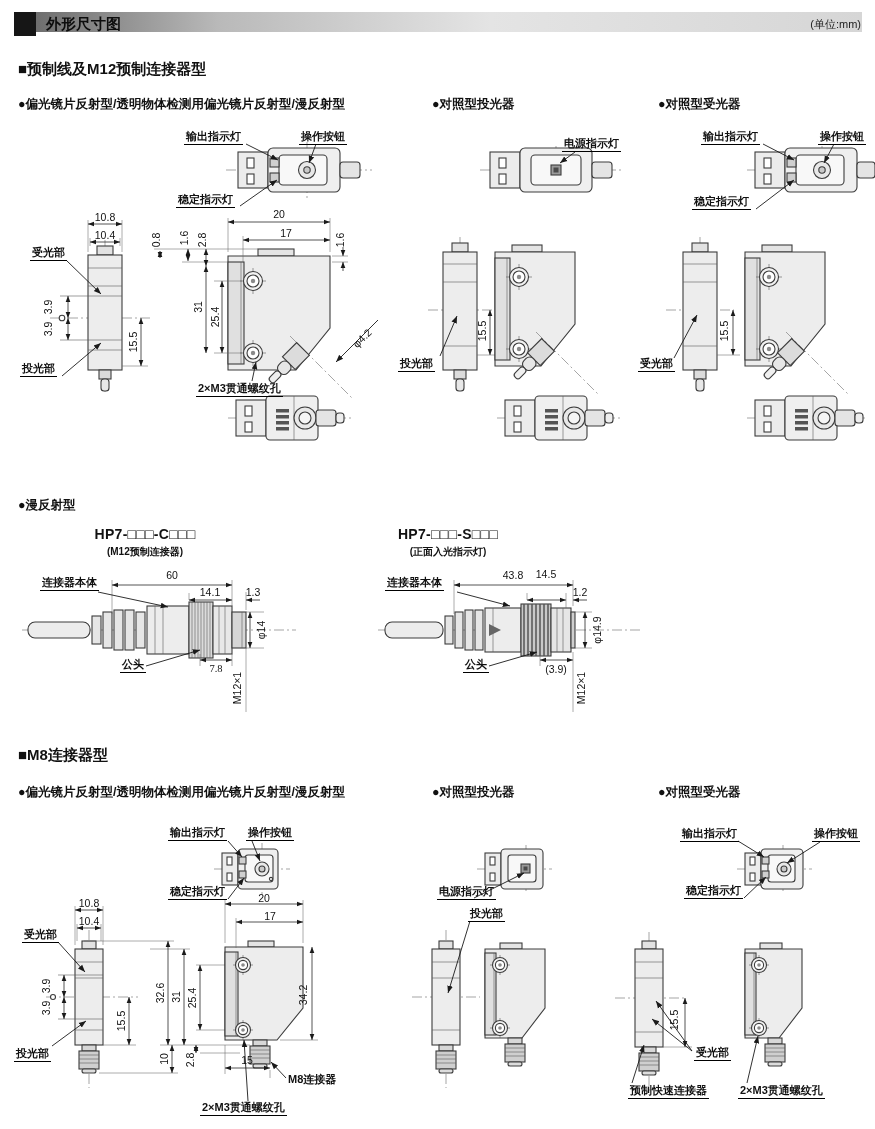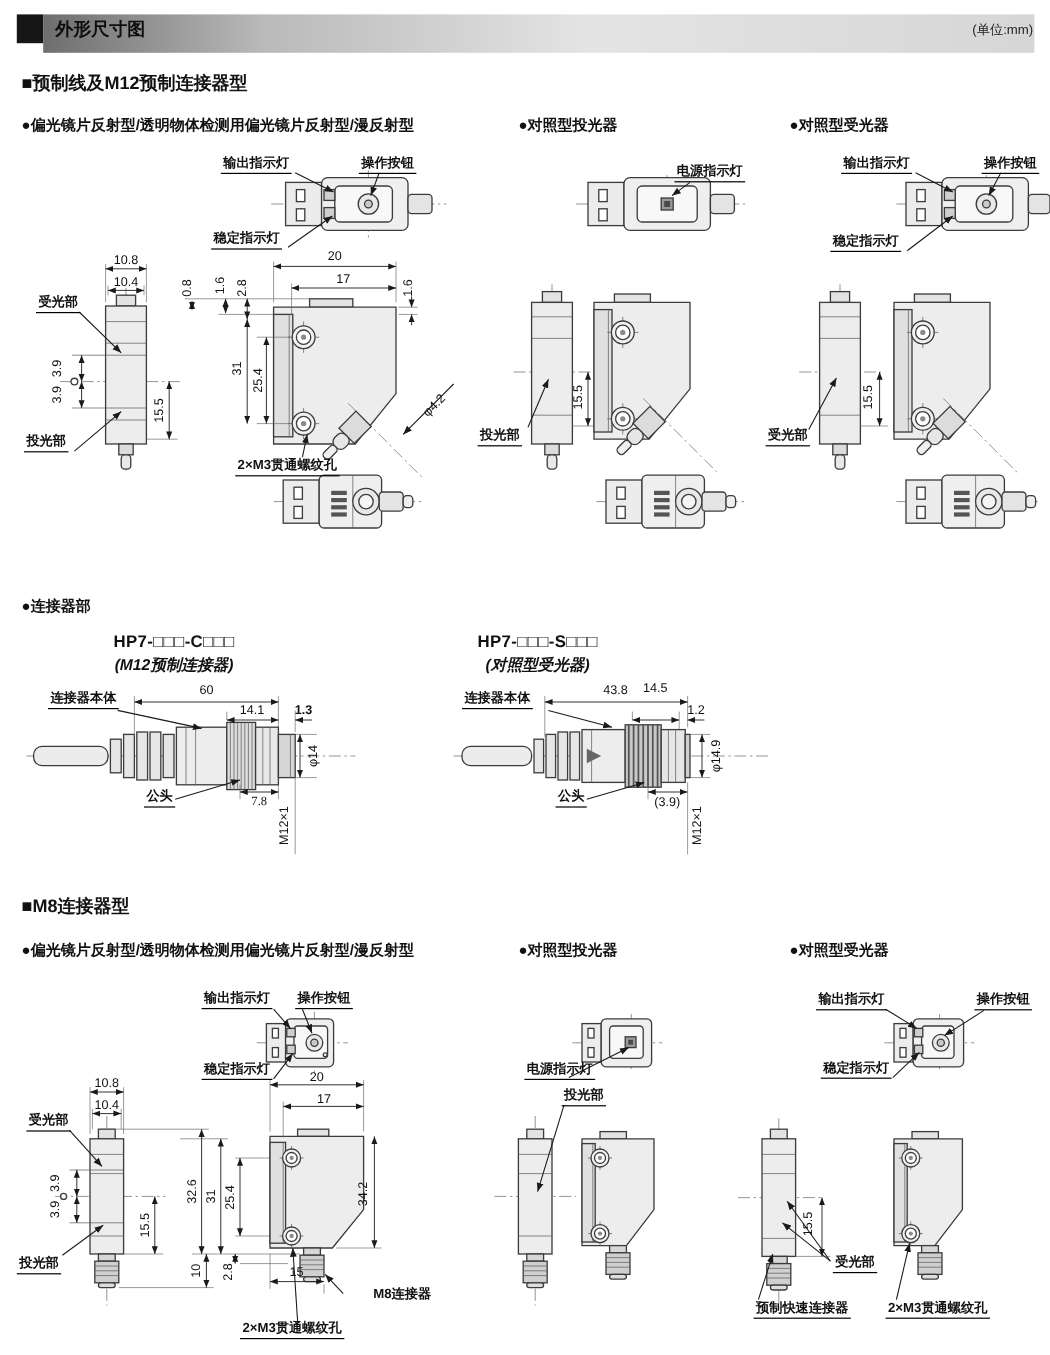--- a/index.html
+++ b/index.html
@@ -1,34 +1,34 @@
 <!DOCTYPE html>
 <html><head>
 <meta charset="utf-8">
 <style>
   html,body{margin:0;padding:0;background:#fff;}
   #page{position:relative;width:875px;height:1129px;background:#fff;
         font-family:"Liberation Sans",sans-serif;color:#111;overflow:hidden;}
   #art{position:absolute;left:0;top:0;}
   
   .hdr-square{position:absolute;left:14px;top:12px;width:22px;height:24px;background:#161616;}
-  .hdr-bar{position:absolute;left:36px;top:12px;width:826px;height:32px;
+  .hdr-bar{position:absolute;left:36px;top:12px;width:826px;height:20px;
            background:linear-gradient(to right,#6e6e6e,#b9b9b9 22%,#e4e4e4 55%,#d6d6d6 100%);}
   .hdr-title{position:absolute;left:10px;top:3px;font-size:15px;font-weight:bold;color:#0d0d0d;}
   .hdr-unit{position:absolute;right:14px;top:17px;font-size:11px;color:#222;}
   
   .sec-title{position:absolute;font-size:15px;font-weight:bold;white-space:nowrap;}
   .bullet{position:absolute;font-size:12.5px;font-weight:bold;white-space:nowrap;}
   .lbl{position:absolute;font-size:11px;font-weight:600;white-space:nowrap;line-height:1.15;}
   .ul{border-bottom:1.2px solid #000;padding:0 2px 1px 2px;}
   .dim{position:absolute;font-size:10.5px;white-space:nowrap;transform:translate(-50%,0);}
   .vdim{position:absolute;font-size:10.5px;white-space:nowrap;transform:translate(-50%,-50%) rotate(-90deg);}
   .ddim{position:absolute;font-size:10.5px;white-space:nowrap;transform:translate(-50%,-50%) rotate(-45deg);}
   .model{position:absolute;font-size:14px;font-weight:bold;white-space:nowrap;transform:translate(-50%,0);letter-spacing:.3px;}
-  .sub{position:absolute;font-size:13px;font-weight:600;white-space:nowrap;transform:translate(-50%,0);font-style:italic;}
+  .sub{position:absolute;font-size:10px;font-weight:600;white-space:nowrap;transform:translate(-50%,0);}
   
   svg .o{stroke:#3c3c3c;stroke-width:1.1;}
   svg .t{stroke:#5a5a5a;stroke-width:.6;fill:none;}
   svg .cl{stroke:#808080;stroke-width:.7;fill:none;stroke-dasharray:10 3 2 3;}
   svg .dm{stroke:#2a2a2a;stroke-width:.8;fill:none;}
   svg .ext{stroke:#666;stroke-width:.55;fill:none;}
   svg .ldr{stroke:#1a1a1a;stroke-width:.9;fill:none;}
 </style>
 </head>
 <body>
@@ -551,30 +551,30 @@
 <div class="lbl ul" style="left:562px;top:137px;">电源指示灯</div>
 <div class="lbl ul" style="left:398px;top:357px;">投光部</div>
 <div class="vdim" style="left:482px;top:331px;">15.5</div>
 
 <div class="lbl ul" style="left:701px;top:130px;">输出指示灯</div>
 <div class="lbl ul" style="left:818px;top:130px;">操作按钮</div>
 <div class="lbl ul" style="left:692px;top:195px;">稳定指示灯</div>
 <div class="lbl ul" style="left:638px;top:357px;">受光部</div>
 <div class="vdim" style="left:724px;top:331px;">15.5</div>
 
-<div class="bullet" style="left:18px;top:497px;">●连接器部</div>
+<div class="bullet" style="left:18px;top:497px;">●漫反射型</div>
 <div class="model" style="left:145px;top:526px;">HP7-□□□-C□□□</div>
 <div class="sub" style="left:145px;top:545px;">(M12预制连接器)</div>
 <div class="model" style="left:448px;top:526px;">HP7-□□□-S□□□</div>
-<div class="sub" style="left:448px;top:545px;">(对照型受光器)</div>
+<div class="sub" style="left:448px;top:545px;">(正面入光指示灯)</div>
 
 <div class="lbl ul" style="left:40px;top:576px;">连接器本体</div>
 <div class="dim" style="left:172px;top:569px;">60</div>
 <div class="dim" style="left:210px;top:586px;">14.1</div>
-<div class="dim" style="left:253px;top:586px;font-weight:bold;">1.3</div>
+<div class="dim" style="left:253px;top:586px;">1.3</div>
 <div class="vdim" style="left:261px;top:630px;">φ14</div>
 <div class="lbl ul" style="left:120px;top:658px;">公头</div>
 <div class="dim" style="left:216px;top:663px;font-family:Liberation Serif, serif;">7.8</div>
 <div class="vdim" style="left:237px;top:688px;">M12×1</div>
 
 <div class="lbl ul" style="left:385px;top:576px;">连接器本体</div>
 <div class="dim" style="left:513px;top:569px;">43.8</div>
 <div class="dim" style="left:546px;top:568px;">14.5</div>
 <div class="dim" style="left:580px;top:586px;">1.2</div>
 <div class="vdim" style="left:597px;top:630px;">φ14.9</div>
@@ -599,21 +599,21 @@
 <div class="vdim" style="left:46px;top:1008px;">3.9</div>
 <div class="lbl ul" style="left:14px;top:1047px;">投光部</div>
 <div class="vdim" style="left:121px;top:1021px;">15.5</div>
 <div class="vdim" style="left:160px;top:993px;">32.6</div>
 <div class="vdim" style="left:176px;top:997px;">31</div>
 <div class="vdim" style="left:192px;top:998px;">25.4</div>
 <div class="vdim" style="left:164px;top:1059px;">10</div>
 <div class="vdim" style="left:190px;top:1060px;">2.8</div>
 <div class="vdim" style="left:303px;top:995px;">34.2</div>
 <div class="dim" style="left:247px;top:1054px;">15</div>
-<div class="lbl" style="left:288px;top:1073px;margin-left:23px;">M8连接器</div>
+<div class="lbl" style="left:288px;top:1073px;">M8连接器</div>
 <div class="lbl ul" style="left:200px;top:1101px;">2×M3贯通螺纹孔</div>
 
 <div class="lbl ul" style="left:437px;top:885px;">电源指示灯</div>
 <div class="lbl ul" style="left:468px;top:907px;">投光部</div>
 
 <div class="lbl ul" style="left:680px;top:827px;">输出指示灯</div>
 <div class="lbl ul" style="left:812px;top:827px;">操作按钮</div>
 <div class="lbl ul" style="left:684px;top:884px;">稳定指示灯</div>
 <div class="vdim" style="left:674px;top:1020px;">15.5</div>
 <div class="lbl ul" style="left:694px;top:1046px;">受光部</div>

